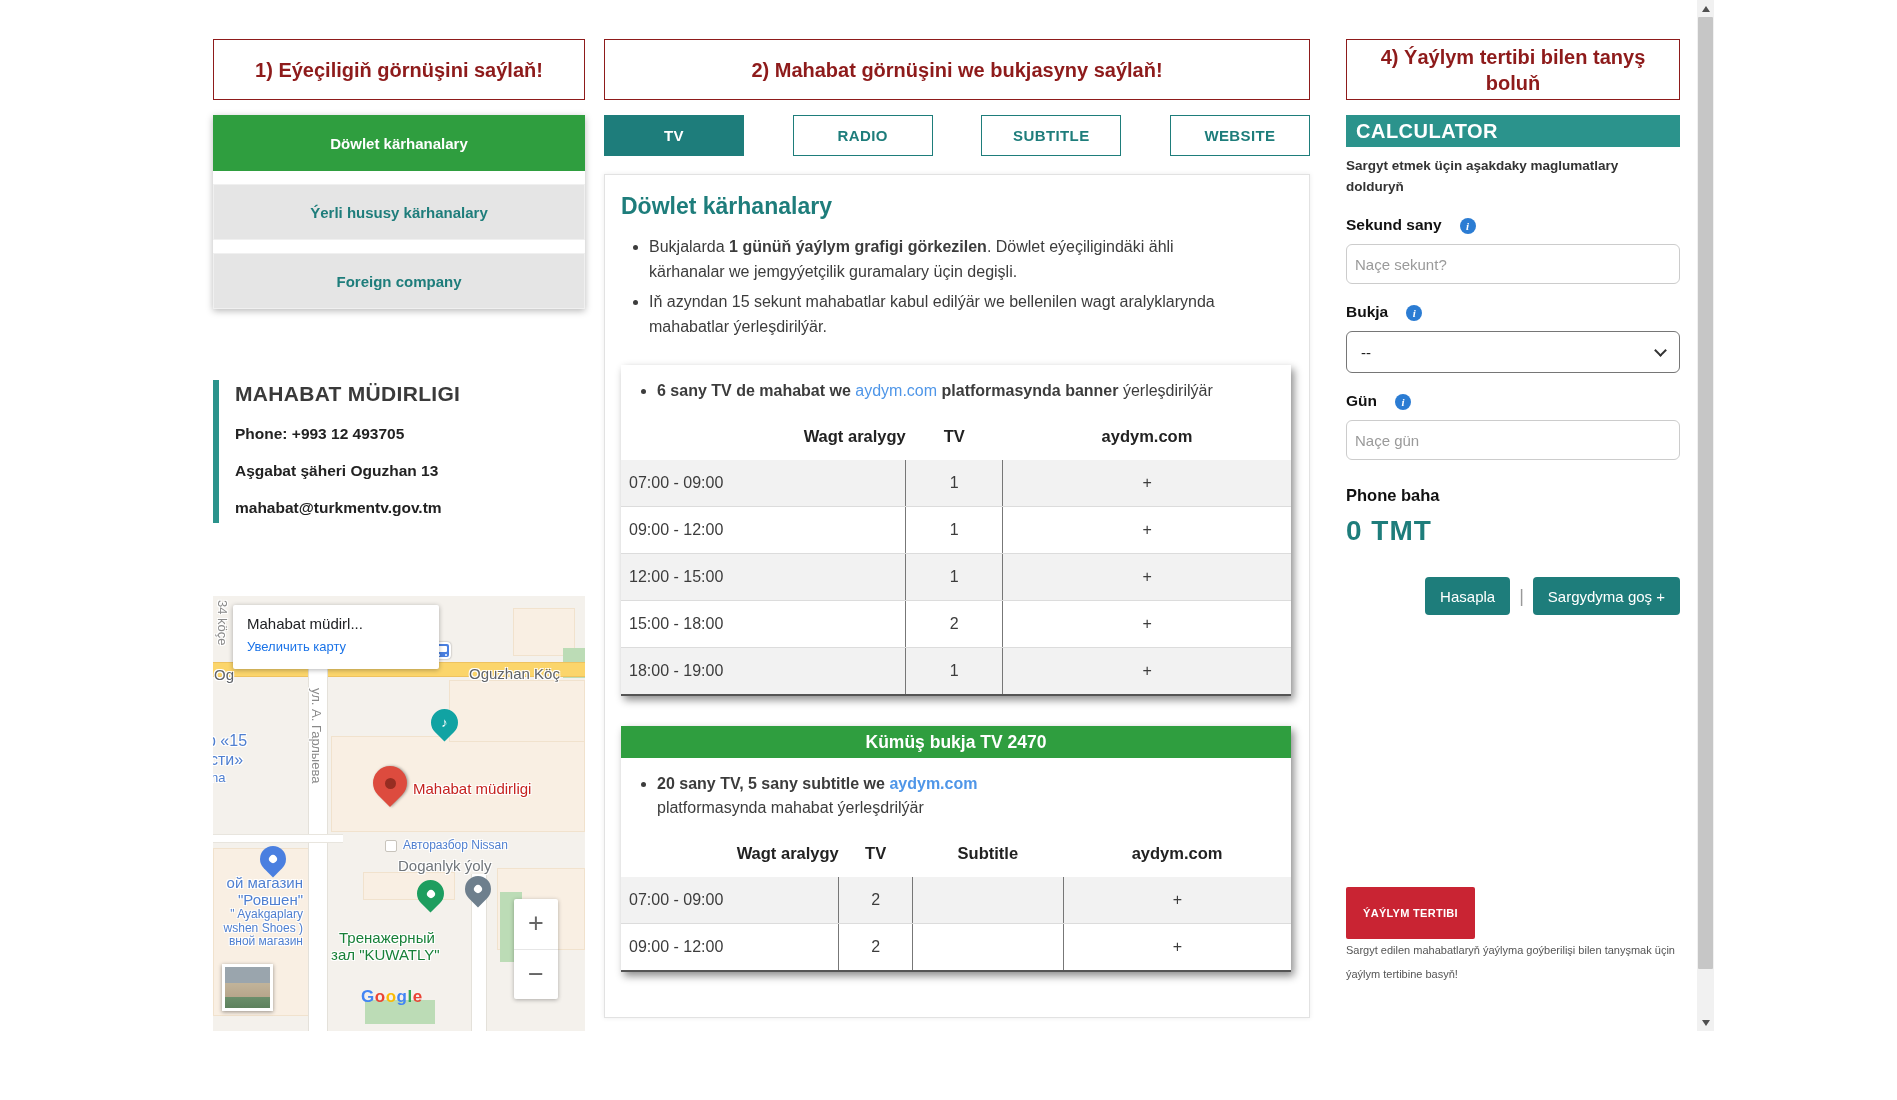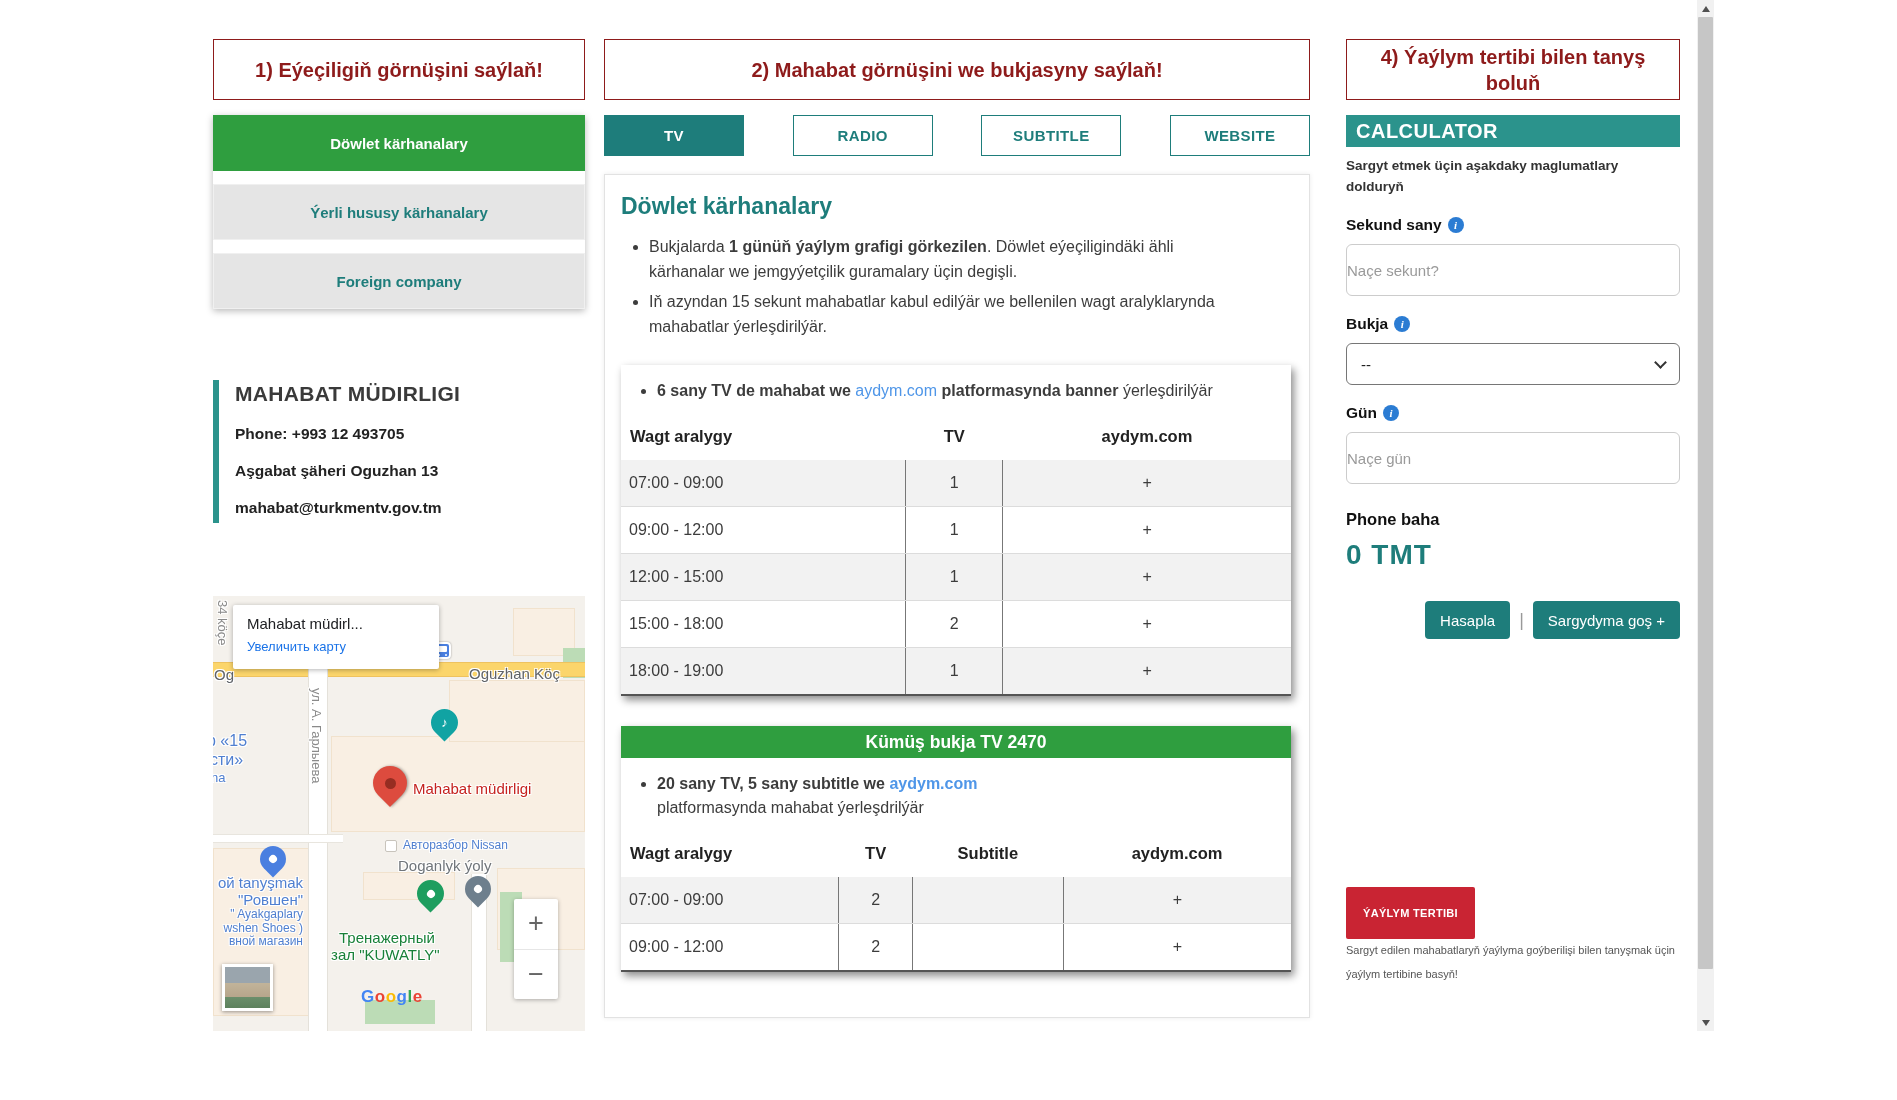--- a/index.html
+++ b/index.html
@@ -88,44 +88,44 @@
   .bullets li{margin-bottom:5px;}
   .seg-b{font-weight:bold;}
   .seg-l{color:var(--link);cursor:pointer;}
   .pkg{margin:26px 2px 30px 2px;box-shadow:3px 4px 8px rgba(0,0,0,.45);background:#fff;}
   .pkg-head{height:32px;background:var(--green);color:#fff;font-weight:bold;font-size:17.5px;
     display:flex;align-items:center;justify-content:center;}
   .pkg-bullet{list-style:disc;padding:14px 10px 12px 36px;font-size:16px;line-height:24px;color:#3c3c3c;}
   .pkg-bullet li span{white-space:pre-wrap;}
   .pkg table{width:100%;border-collapse:collapse;font-size:16px;color:#3c3c3c;}
   .pkg thead th{font-weight:bold;color:#222;padding:12px 0 14px 0;text-align:center;font-size:16.5px;}
-  .pkg thead th:first-child{text-align:left;padding-left:9px;}
+  .pkg thead th:first-child{text-align:right;padding-left:24px;}
   .pkg tbody td{padding:14px 0;text-align:center;border-bottom:1px solid #dcdcdc;}
   .pkg tbody td:first-child{text-align:left;padding-left:8px;}
   .pkg tbody td + td{border-left:1px solid #777;}
   .pkg tbody tr:nth-child(odd){background:#f2f2f2;}
   .pkg tbody tr:last-child td{border-bottom:2px solid #555;}
   .pkg0 th:nth-child(1){width:42.5%;} .pkg0 th:nth-child(2){width:14.5%;} .pkg0 th:nth-child(3){width:43%;}
   .pkg1 th:nth-child(1){width:32.5%;} .pkg1 th:nth-child(2){width:11%;}
   .pkg1 th:nth-child(3){width:22.5%;} .pkg1 th:nth-child(4){width:34%;}
   .pkg1 .pkg-bullet{max-width:480px;}
 
   
   .col-right{position:absolute;left:1346px;top:0;width:334px;}
   .col-right .step-box{position:absolute;top:39px;left:0;width:334px;height:61px;}
   .calc{position:absolute;top:115px;left:0;width:334px;}
   .calc-bar{height:32px;background:var(--teal-bar);color:#fff;font-weight:bold;font-size:20px;
     letter-spacing:.5px;display:flex;align-items:center;padding-left:10px;}
   .calc-sub{margin-top:8px;font-size:13.5px;font-weight:bold;color:#333;line-height:21px;max-width:285px;}
-  .f-label{margin-top:19px;font-size:15.5px;font-weight:bold;color:#111;display:flex;align-items:center;gap:6px;}
+  .f-label{margin-top:19px;font-size:15.5px;font-weight:bold;color:#111;display:flex;align-items:flex-end;gap:18px;}
   .info-ic{width:16px;height:16px;border-radius:50%;background:#2b7cd3;color:#fff;display:inline-flex;
     align-items:center;justify-content:center;font-size:11px;font-weight:bold;
     font-family:"Liberation Serif",serif;font-style:italic;cursor:pointer;}
-  .f-input{margin-top:10px;width:334px;height:52px;border:1px solid #ccc;border-radius:6px;
-    padding-left:0;font-size:15px;color:#333;font-family:inherit;}
+  .f-input{margin-top:10px;width:334px;height:40px;border:1px solid #ccc;border-radius:6px;
+    padding-left:8px;font-size:15px;color:#333;font-family:inherit;}
   .f-input::placeholder{color:#9a9a9a;}
   .sel{margin-top:10px;width:334px;height:42px;border:1px solid #767676;border-radius:6px;
     display:flex;align-items:center;justify-content:space-between;padding:0 14px;font-size:15px;color:#222;cursor:pointer;background:#fff;}
   .chev{width:9px;height:9px;border-right:2px solid #333;border-bottom:2px solid #333;transform:rotate(45deg);margin-top:-4px;}
   .total-label{margin-top:26px;font-size:16.5px;font-weight:bold;color:#111;}
   .total-value{margin-top:10px;font-size:28px;font-weight:bold;color:var(--teal);letter-spacing:1px;}
   .calc-btns{margin-top:30px;display:flex;align-items:center;justify-content:flex-end;gap:9px;}
   .teal-btn{height:38px;background:var(--teal);color:#fff;border:none;border-radius:4px;
     font-size:15px;padding:0 15px;cursor:pointer;font-family:inherit;}
   .btn-sep{color:#999;font-size:18px;}
@@ -190,21 +190,21 @@
       <div class="map-label" style="left:-6px;top:136px;font-size:16px;color:var(--mapblue);">р «15</div>
       <div class="map-label" style="left:-12px;top:155px;font-size:16px;color:var(--mapblue);">ости»</div>
       <div class="map-label" style="left:-2px;top:174px;font-size:13px;color:var(--mapblue);">na</div>
 
       <div class="map-label" style="left:200px;top:184px;font-size:15px;color:#c5221f;">Mahabat müdirligi</div>
       <div class="map-label" style="left:190px;top:242px;font-size:12px;color:var(--mapblue);">Авторазбор Nissan</div>
       <div class="map-label" style="left:185px;top:261px;font-size:15px;color:#70757a;">Doganlyk ýoly</div>
       <div class="map-label" style="left:126px;top:333px;font-size:15px;color:#188038;">Тренажерный</div>
       <div class="map-label" style="left:118px;top:350px;font-size:15px;color:#188038;">зал "KUWATLY"</div>
       <div class="shop-lines">
-          <div>ой tanyşmak</div>
+          <div>ой магазин</div>
           <div>"Ровшен"</div>
           <div>" Ayakgaplary</div>
           <div>wshen Shoes )</div>
           <div>вной магазин</div>
         </div>
 
       <div class="pin" style="left:160px;top:170px;width:34px;height:34px;background:#dd4b3e;box-shadow:1px 1px 3px rgba(0,0,0,.35);">
           <i>
             <span class="dot" style="width:11px;height:11px;background:#962d22;"></span>
           </i>

